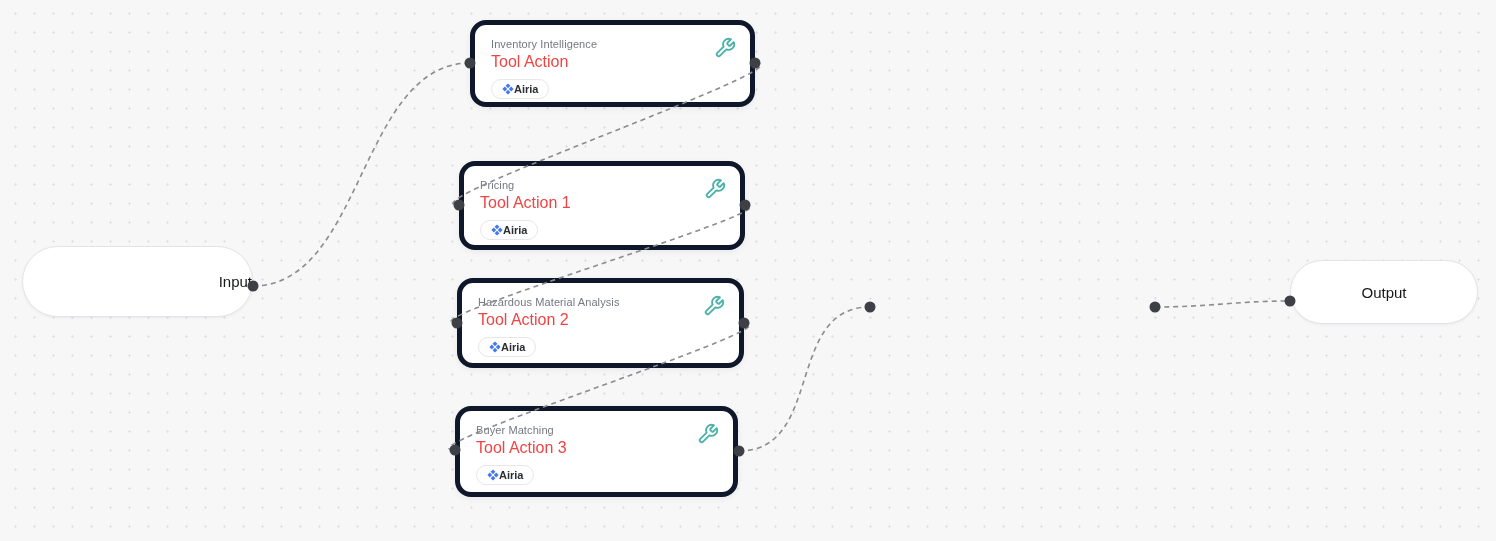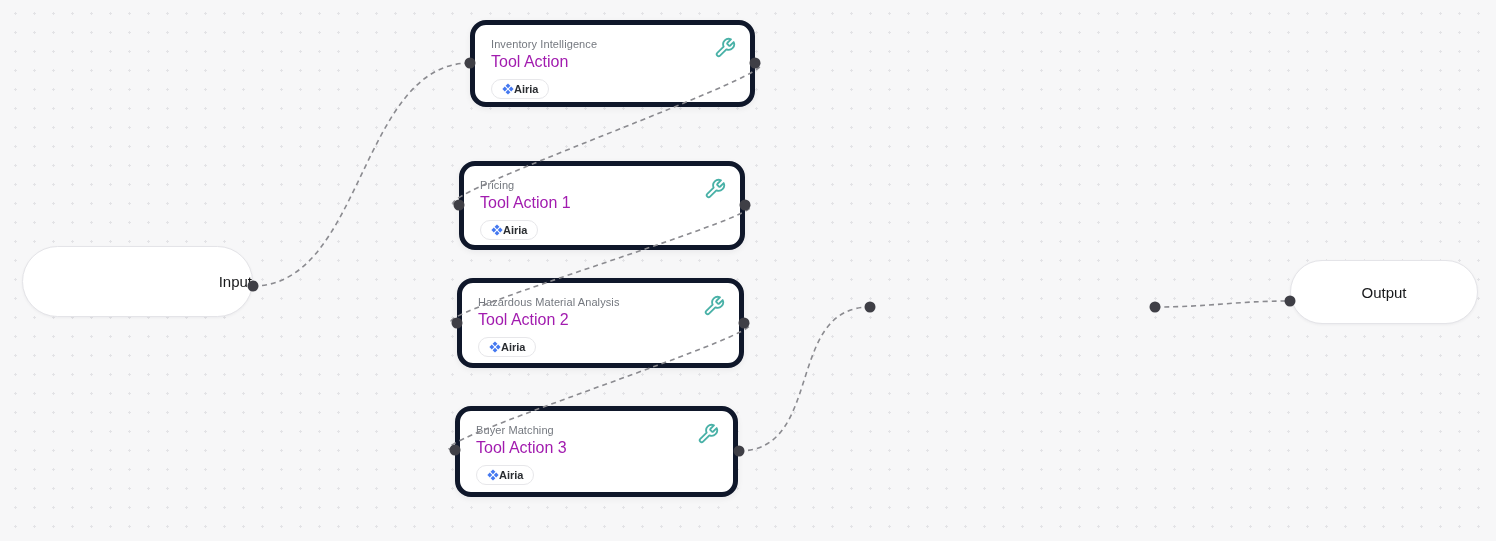--- a/index.html
+++ b/index.html
@@ -32,21 +32,21 @@
     box-shadow:0 2px 6px rgba(16,24,40,.06);
     padding:13px 16px 14px;
   }
   #node-tool-action   { left:470px; top:20px;  width:285px; height:87px; }
   #node-tool-action-1 { left:459px; top:161px; width:286px; height:89px; }
   #node-tool-action-2 { left:457px; top:278px; width:287px; height:90px; }
   #node-tool-action-3 { left:455px; top:406px; width:283px; height:91px; }
   #node-ai-model-1    { left:870px; top:265px; width:284px; height:86px; }
 
   .card .subtitle { font-size:11px; color:#74787f; letter-spacing:.1px; }
-  .card .title    { font-size:16px; font-weight:500; color:#a21caf; margin-top:3px; }
+  .card .title    { font-size:16px; font-weight:500; color:#ef4444; margin-top:3px; }
   .chip-row { display:flex; align-items:center; gap:8px; margin-top:8px; }
   .chip {
     display:inline-flex; align-items:center; gap:0;
     border:1px solid #e7e7ea; border-radius:999px; background:#fff;
     padding:3px 10px; font-size:11px; font-weight:bold; color:#2a2d31;
   }
   .chip.seg { padding:4px 12px; font-size:12px; font-weight:normal; color:#232528; }
 
   .corner-icon { position:absolute; top:12px; right:14px; }
 

